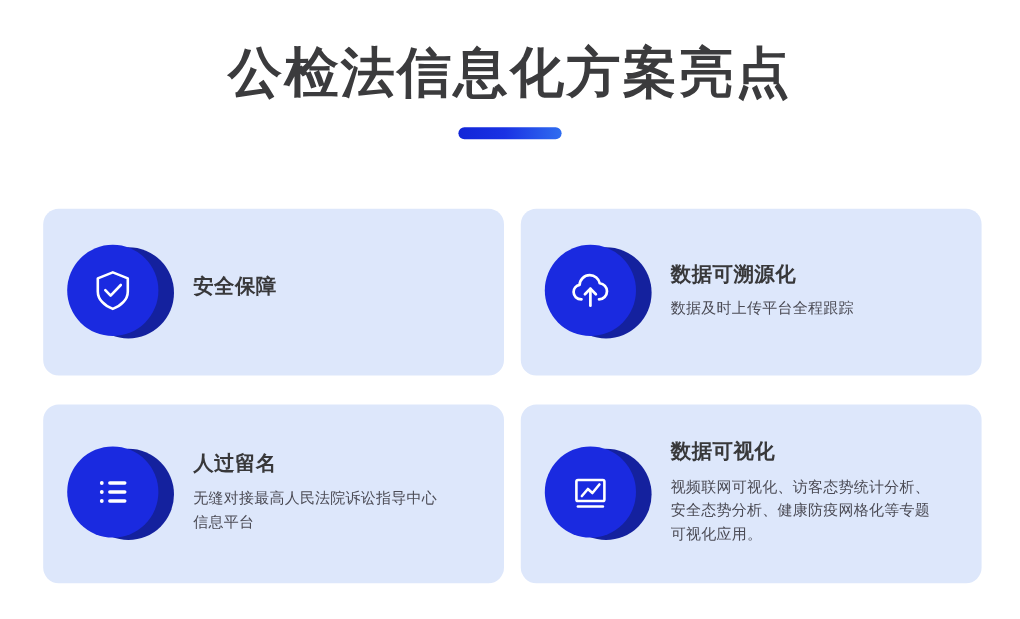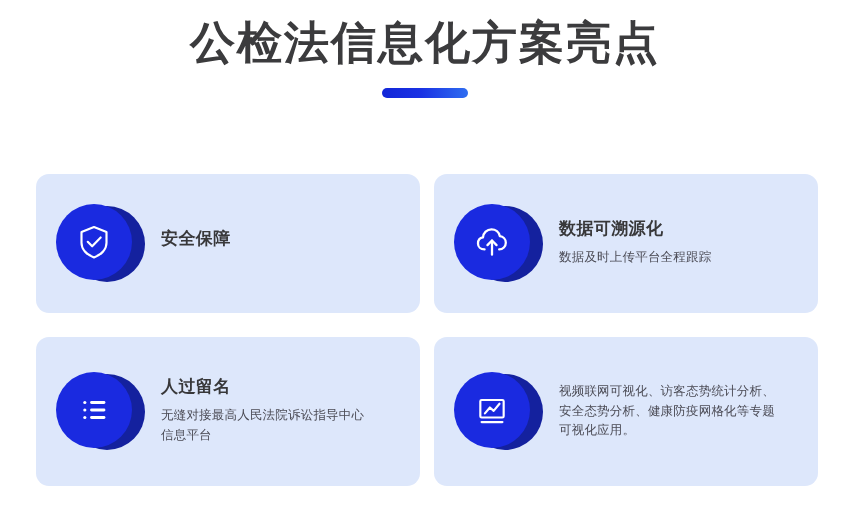--- a/index.html
+++ b/index.html
@@ -16,21 +16,21 @@
 
   .page {
     position: relative;
     width: 850px;
     height: 516px;
     box-sizing: border-box;
   }
 
   
   .header {
-    padding-top: 16px;
+    padding-top: 34px;
     text-align: center;
   }
   .page-title {
     margin: 0;
     font-size: 45px;
     line-height: 1.18;
     font-weight: bold;
     letter-spacing: 2px;
     color: #3b3b3d;
     font-family: "Liberation Sans", "DejaVu Sans", sans-serif;
@@ -203,18 +203,19 @@
           <span>
             <svg width="40" height="40" viewBox="0 0 48 48" fill="none" stroke="#ffffff" stroke-width="2.6" stroke-linecap="round" stroke-linejoin="round">
               <rect x="10" y="12" width="28" height="21" rx="1.6"></rect>
               <path d="M15.5 28 L21.5 21 L26 25 L33 16.5"></path>
               <path d="M11.5 38.5 H36.5"></path>
             </svg>
           </span>
         </div>
       </div>
       <div class="card-body">
+        <p class="card-title">数据可视化</p>
         <p class="card-desc wide">视频联网可视化、访客态势统计分析、安全态势分析、健康防疫网格化等专题可视化应用。</p>
       </div>
     </div>
 
   </div>
 </div>
 
 </body></html>

